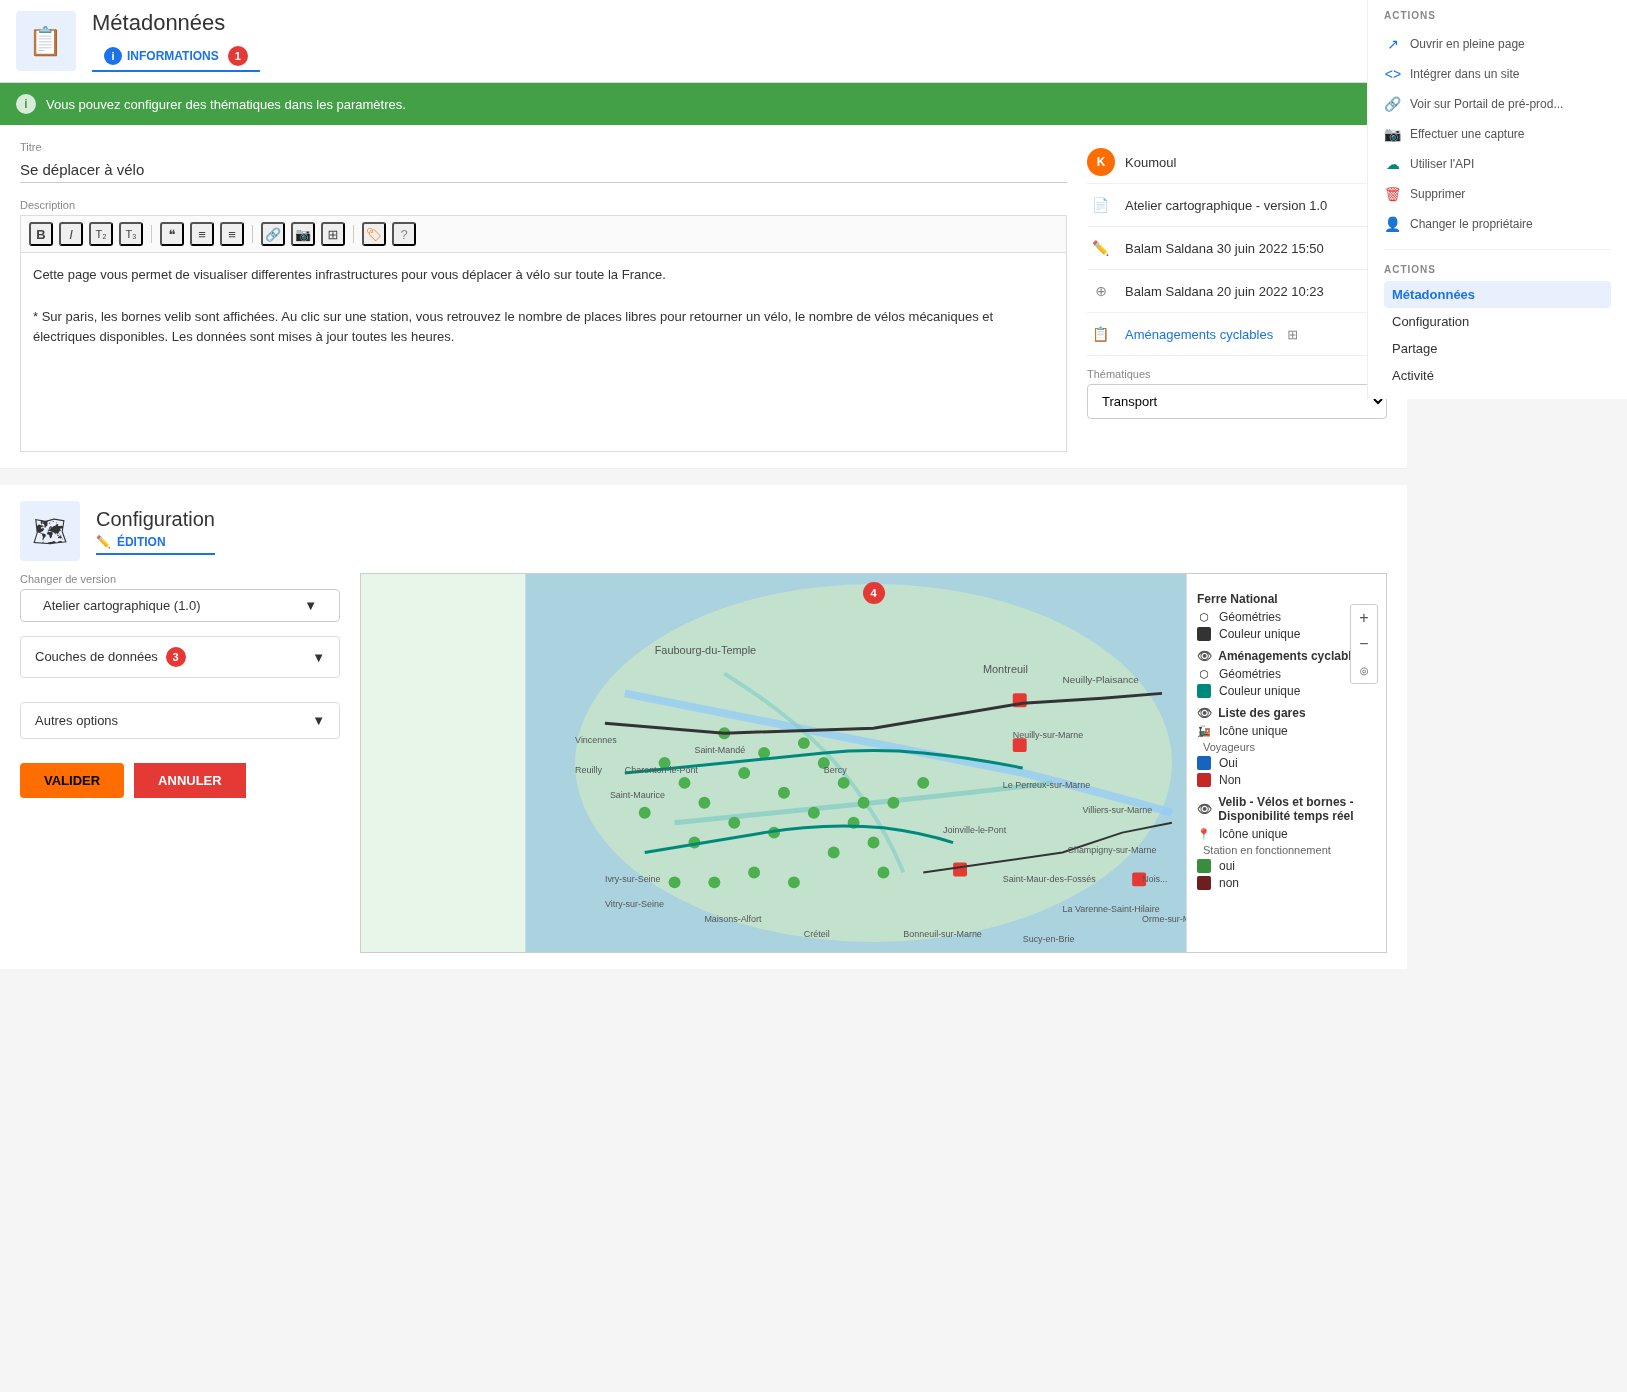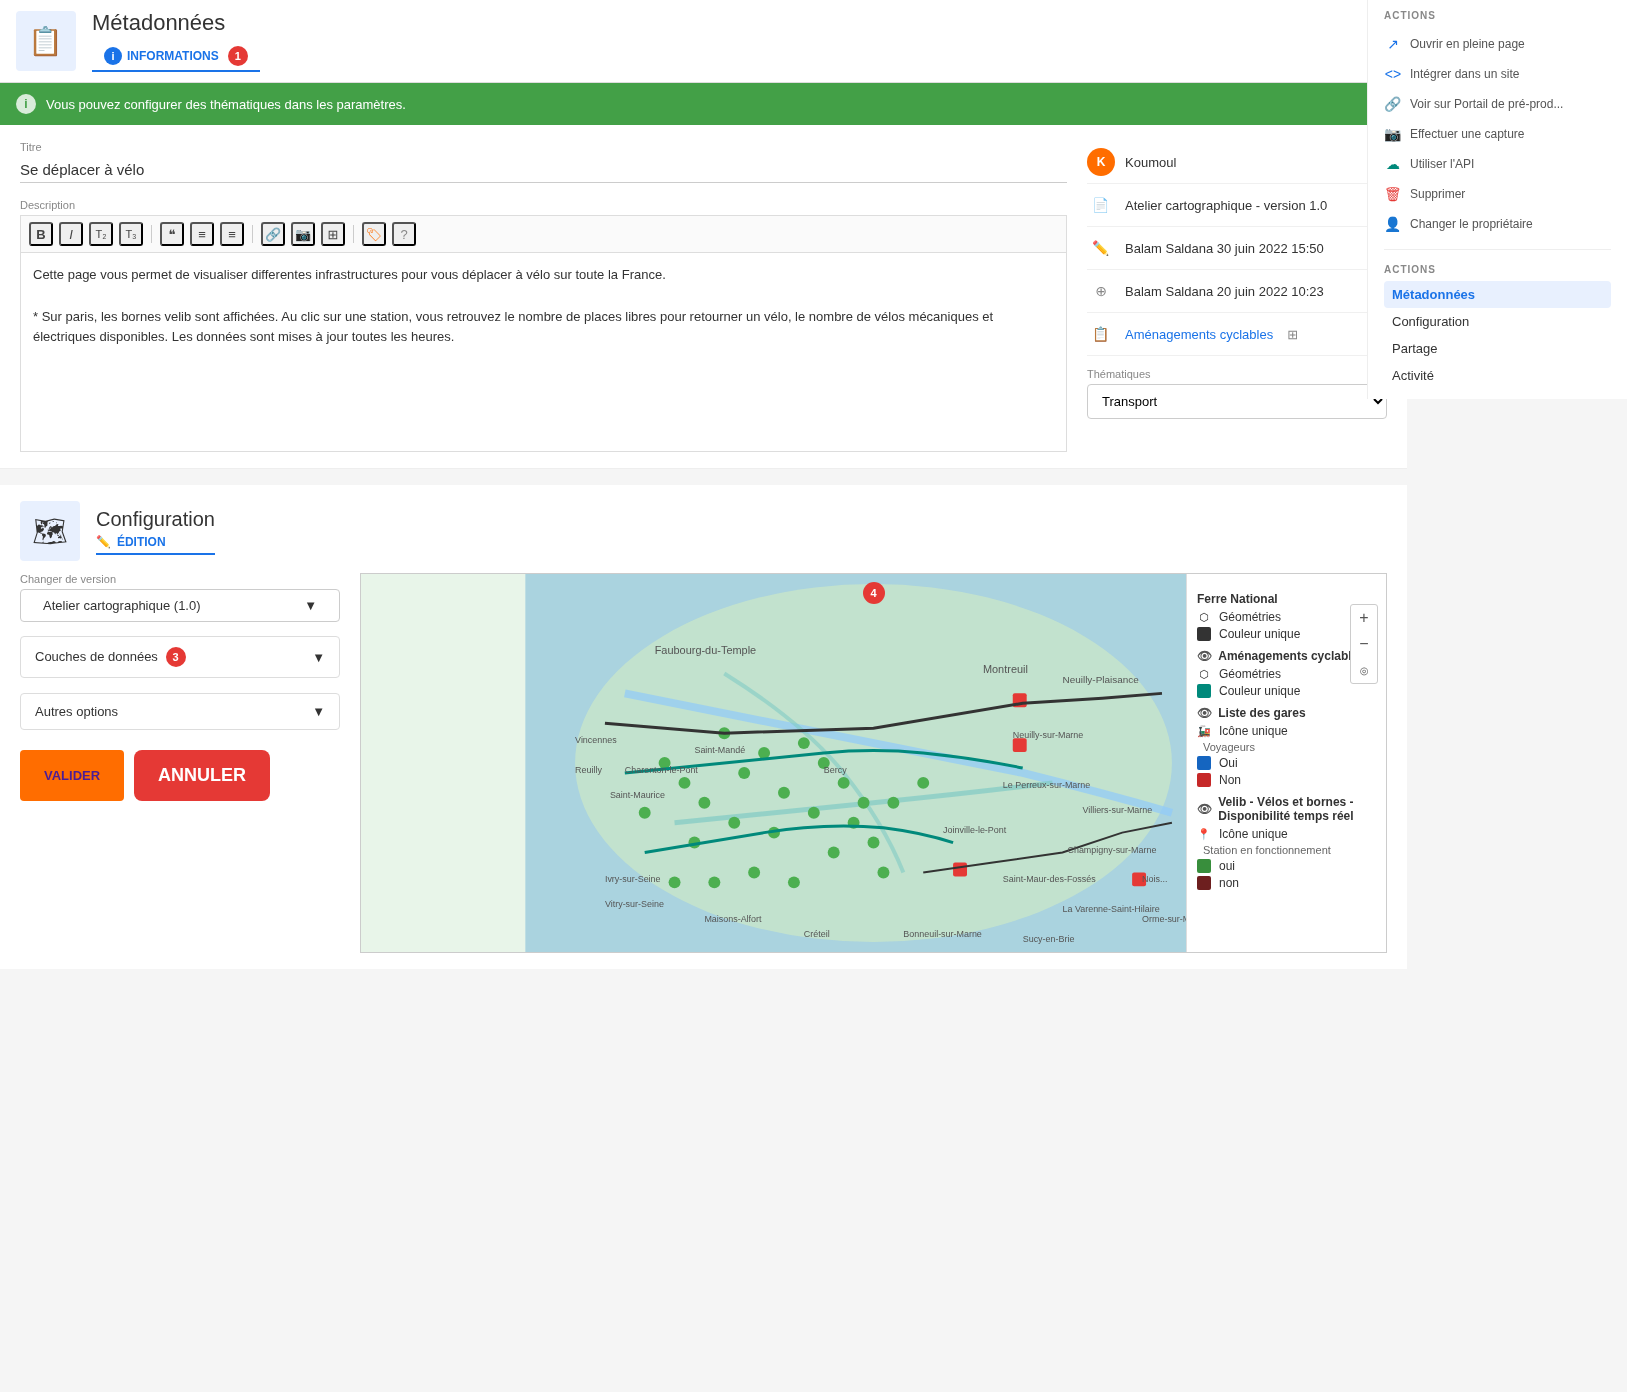--- a/index.html
+++ b/index.html
@@ -253,51 +253,51 @@
       border-radius: 4px;
       padding: 8px 22px;
       font-size: 13px;
       background: #fff;
       cursor: pointer;
       display: flex; align-items: center; justify-content: space-between;
     }
     .accordion-item {
       border: 1px solid #ddd;
       border-radius: 4px;
-      margin-bottom: 15px;
+      margin-bottom: 24px;
     }
     .accordion-header {
       padding: 10px 14px;
       display: flex; align-items: center; justify-content: space-between;
       cursor: pointer;
       font-size: 13px;
     }
     .button-row {
       display: flex; gap: 10px; margin-top: 20px;
     }
     .btn-valider {
       background: #ff6d00;
-      color: #4c1d95;
+      color: #000000;
       border: none;
-      padding: 18px 24px;
+      padding: 8px 24px;
       border-radius: 4px;
       font-weight: 700;
       cursor: pointer;
       font-size: 13px;
       text-align: center;
     }
     .btn-annuler {
       background: #e53935;
       color: #fff;
       border: none;
       padding: 10px 24px;
-      border-radius: 8px;
+      border-radius: 0;
       font-weight: 700;
       cursor: pointer;
-      font-size: 18px;
+      font-size: 13px;
     }
 
     
     .map-container {
       position: relative;
       width: 100%;
       height: 380px;
       background: #e8f5e9;
       overflow: hidden;
       border: 1px solid #ccc;

